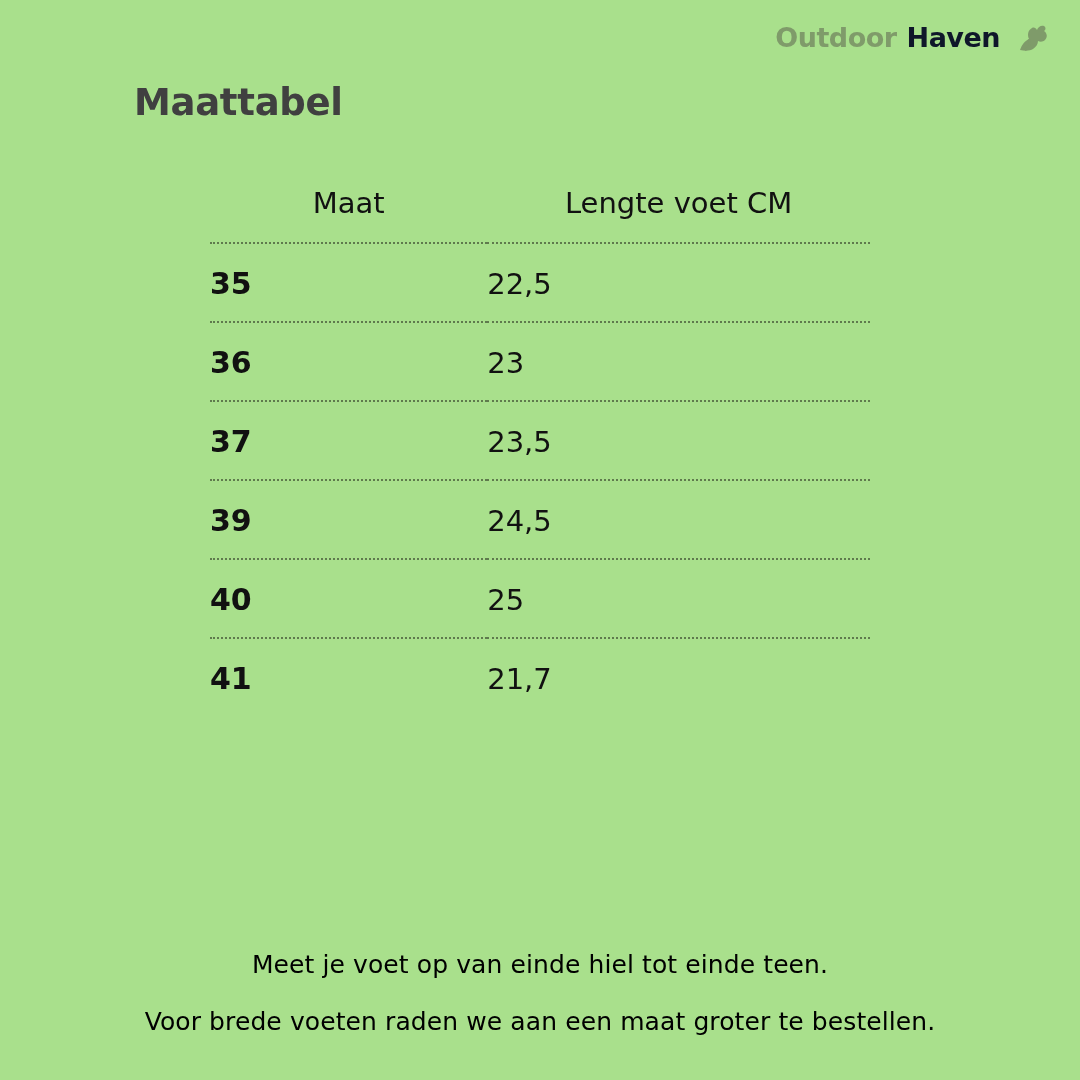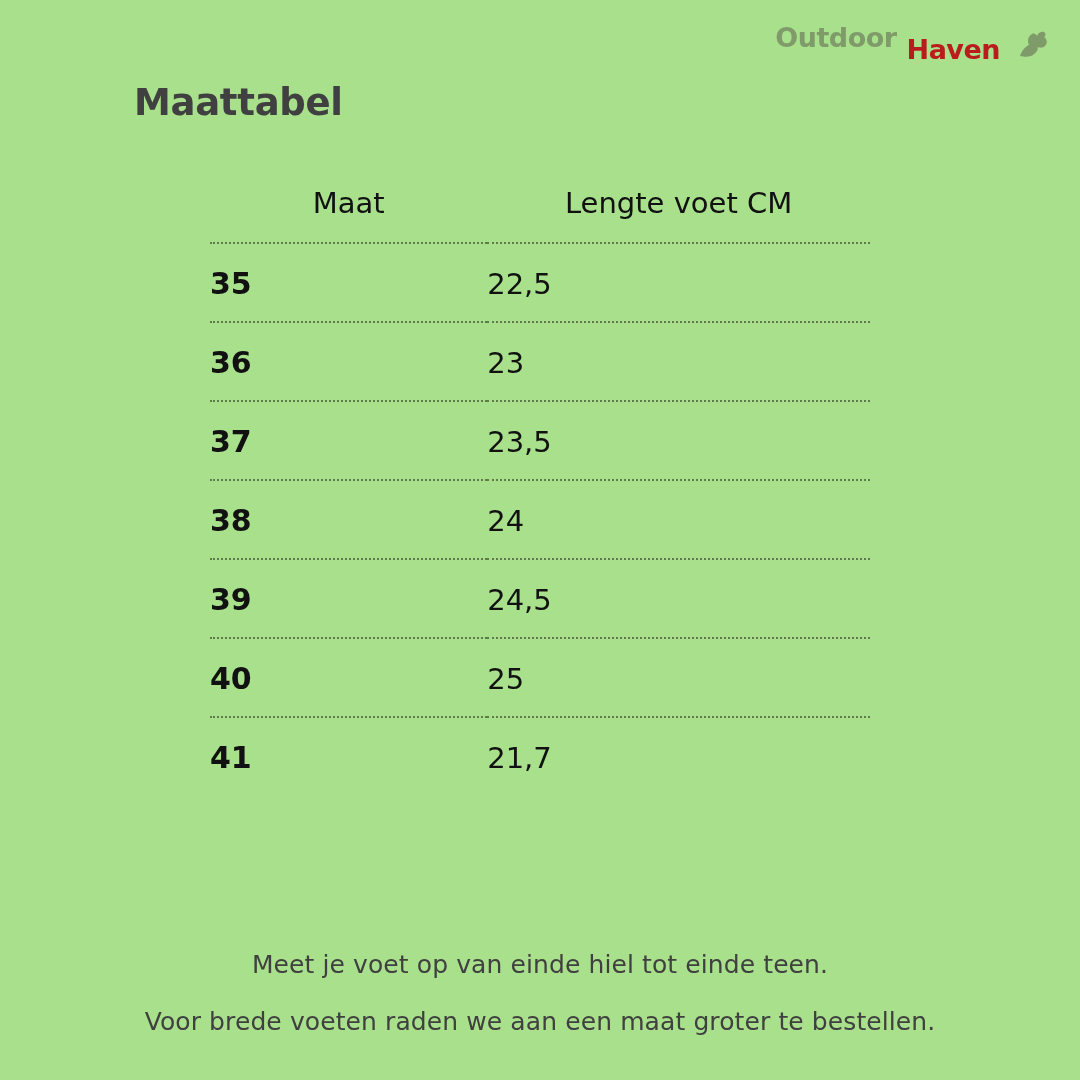--- a/index.html
+++ b/index.html
@@ -29,24 +29,23 @@
     display: flex;
     gap: 14px;
     font-size: 27px;
     letter-spacing: -0.5px;
   }
   .brand-outdoor {
     color: #7f9b6a;
     font-weight: 700;
   }
   .brand-haven {
-    color: #b91c1c;
+    color: #0f172a;
     font-weight: 800;
     margin-left: -4px;
-    margin-top: 12px;
   }
   .brand-mark {
     margin-left: 2px;
     display: inline-flex;
     align-items: center;
   }
 
   
   .title {
     position: absolute;
@@ -100,21 +99,21 @@
   
   .notes {
     position: absolute;
     left: 0;
     right: 0;
     bottom: 44px;
     text-align: center;
   }
   .note {
     font-size: 25px;
-    color: #404040;
+    color: #000000;
     margin: 16px 0 28px 0;
     letter-spacing: 0.1px;
   }
   .note:last-child {
     margin-bottom: 0;
   }
 </style>
 </head>
 <body>
 
@@ -148,24 +147,20 @@
         </tr>
         <tr>
           <td class="cell-maat">36</td>
           <td class="cell-lengte">23</td>
         </tr>
         <tr>
           <td class="cell-maat">37</td>
           <td class="cell-lengte">23,5</td>
         </tr>
         <tr>
-          <td class="cell-maat">38</td>
-          <td class="cell-lengte">24</td>
-        </tr>
-        <tr>
           <td class="cell-maat">39</td>
           <td class="cell-lengte">24,5</td>
         </tr>
         <tr>
           <td class="cell-maat">40</td>
           <td class="cell-lengte">25</td>
         </tr>
         <tr>
           <td class="cell-maat">41</td>
           <td class="cell-lengte">21,7</td>

